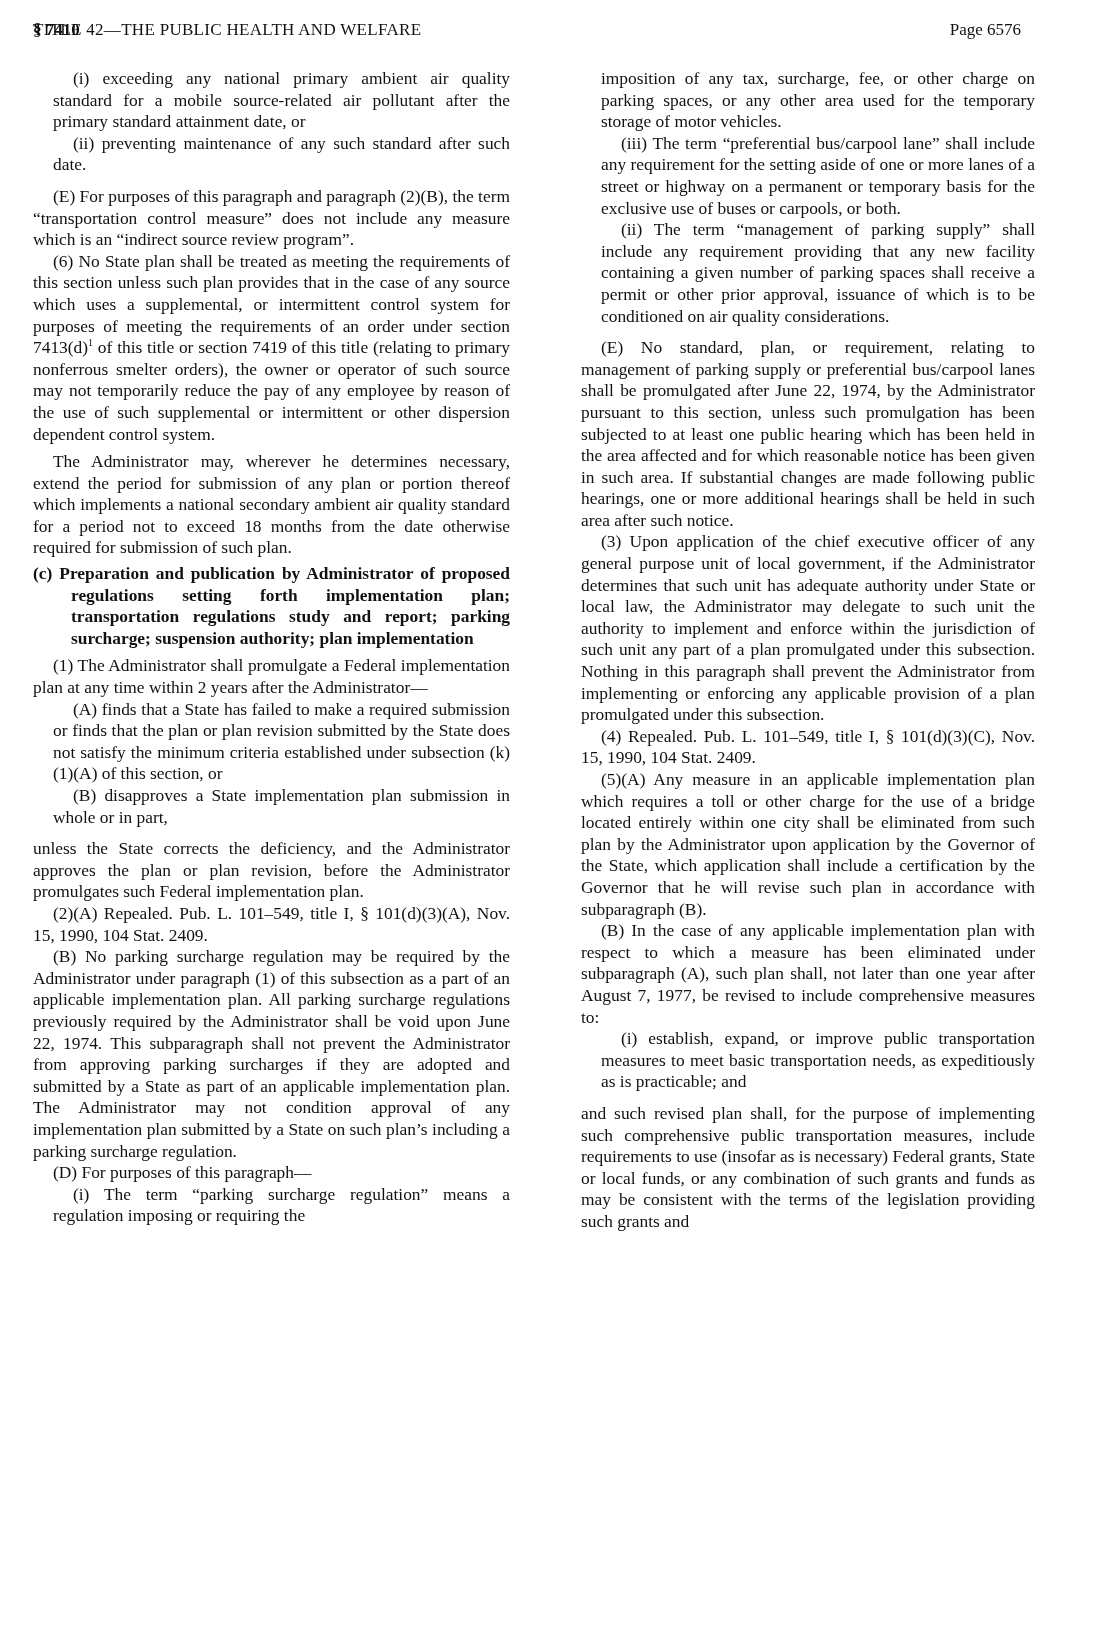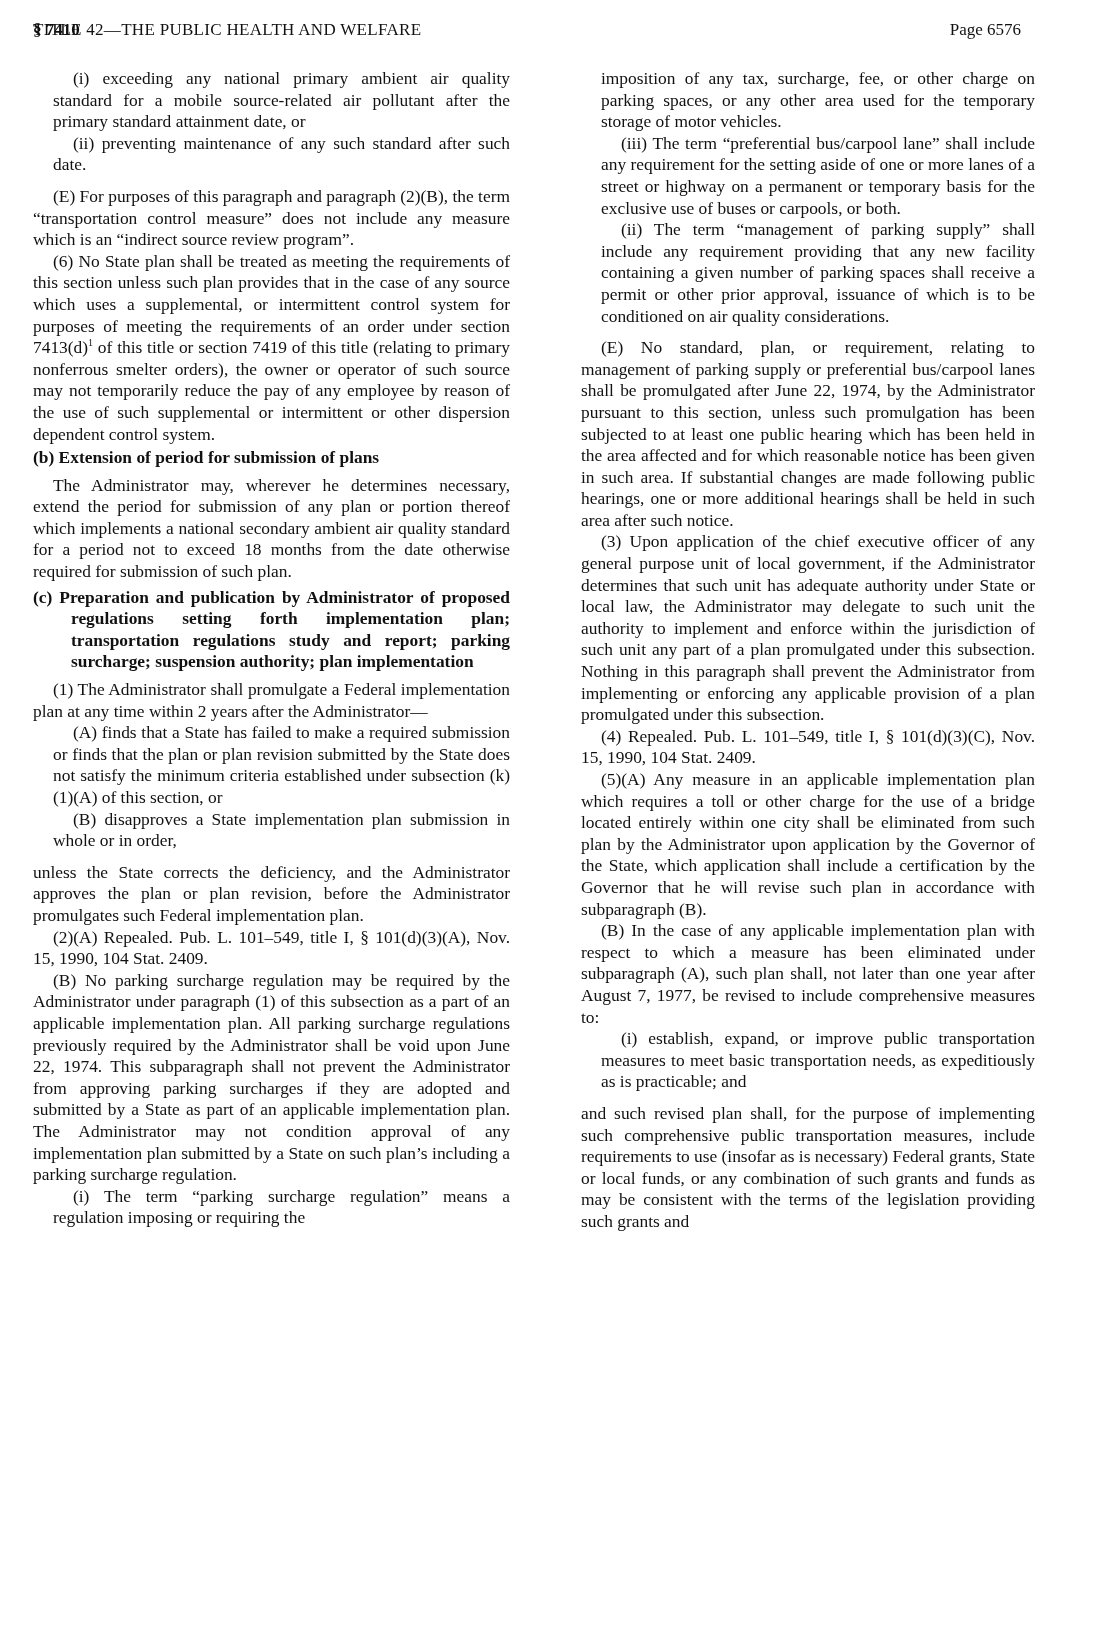--- a/index.html
+++ b/index.html
@@ -30,29 +30,29 @@
   <span class="sec">§ 7410</span>
   <span class="title">TITLE 42—THE PUBLIC HEALTH AND WELFARE</span>
   <span class="page">Page 6576</span>
 </div>
 
 <div class="col left">
   <p class="sub ind">(i) exceeding any national primary ambient air quality standard for a mobile source-related air pollutant after the primary standard attainment date, or</p>
   <p class="sub ind">(ii) preventing maintenance of any such standard after such date.</p>
   <p class="ind1 gap">(E) For purposes of this paragraph and paragraph (2)(B), the term “transportation control measure” does not include any measure which is an “indirect source review program”.</p>
   <p class="ind1"><span>(6) No State plan shall be treated as meeting the requirements of this section unless such plan provides that in the case of any source which uses a supplemental, or intermittent control system for purposes of meeting the requirements of an order under section 7413(d)</span><sup>1</sup><span> of this title or section 7419 of this title (relating to primary nonferrous smelter orders), the owner or operator of such source may not temporarily reduce the pay of any employee by reason of the use of such supplemental or intermittent or other dispersion dependent control system.</span></p>
-  <p class="heading">(b) Extension of period for submission of plans</p>
   <p class="ind1 gap-s">The Administrator may, wherever he determines necessary, extend the period for submission of any plan or portion thereof which implements a national secondary ambient air quality standard for a period not to exceed 18 months from the date otherwise required for submission of such plan.</p>
   <p class="heading-c">(c) Preparation and publication by Administrator of proposed regulations setting forth implementation plan; transportation regulations study and report; parking surcharge; suspension authority; plan implementation</p>
   <p class="ind1">(1) The Administrator shall promulgate a Federal implementation plan at any time within 2 years after the Administrator—</p>
   <p class="sub ind">(A) finds that a State has failed to make a required submission or finds that the plan or plan revision submitted by the State does not satisfy the minimum criteria established under subsection (k)(1)(A) of this section, or</p>
-  <p class="sub ind">(B) disapproves a State implementation plan submission in whole or in order,</p>
+  <p class="sub ind">(B) disapproves a State implementation plan submission in whole or in part,</p>
   <p class="gap">unless the State corrects the deficiency, and the Administrator approves the plan or plan revision, before the Administrator promulgates such Federal implementation plan.</p>
   <p class="ind1">(2)(A) Repealed. Pub. L. 101–549, title I, § 101(d)(3)(A), Nov. 15, 1990, 104 Stat. 2409.</p>
   <p class="ind1">(B) No parking surcharge regulation may be required by the Administrator under paragraph (1) of this subsection as a part of an applicable implementation plan. All parking surcharge regulations previously required by the Administrator shall be void upon June 22, 1974. This subparagraph shall not prevent the Administrator from approving parking surcharges if they are adopted and submitted by a State as part of an applicable implementation plan. The Administrator may not condition approval of any implementation plan submitted by a State on such plan’s including a parking surcharge regulation.</p>
+  <p class="ind1">(D) For purposes of this paragraph—</p>
   <p class="sub ind">(i) The term “parking surcharge regulation” means a regulation imposing or requiring the</p>
 </div>
 
 <div class="col right">
   <p class="sub">imposition of any tax, surcharge, fee, or other charge on parking spaces, or any other area used for the temporary storage of motor vehicles.</p>
   <p class="sub ind">(iii) The term “preferential bus/carpool lane” shall include any requirement for the setting aside of one or more lanes of a street or highway on a permanent or temporary basis for the exclusive use of buses or carpools, or both.</p>
   <p class="sub ind">(ii) The term “management of parking supply” shall include any requirement providing that any new facility containing a given number of parking spaces shall receive a permit or other prior approval, issuance of which is to be conditioned on air quality considerations.</p>
   <p class="ind1 gap">(E) No standard, plan, or requirement, relating to management of parking supply or preferential bus/carpool lanes shall be promulgated after June 22, 1974, by the Administrator pursuant to this section, unless such promulgation has been subjected to at least one public hearing which has been held in the area affected and for which reasonable notice has been given in such area. If substantial changes are made following public hearings, one or more additional hearings shall be held in such area after such notice.</p>
   <p class="ind1">(3) Upon application of the chief executive officer of any general purpose unit of local government, if the Administrator determines that such unit has adequate authority under State or local law, the Administrator may delegate to such unit the authority to implement and enforce within the jurisdiction of such unit any part of a plan promulgated under this subsection. Nothing in this paragraph shall prevent the Administrator from implementing or enforcing any applicable provision of a plan promulgated under this subsection.</p>
   <p class="ind1">(4) Repealed. Pub. L. 101–549, title I, § 101(d)(3)(C), Nov. 15, 1990, 104 Stat. 2409.</p>

